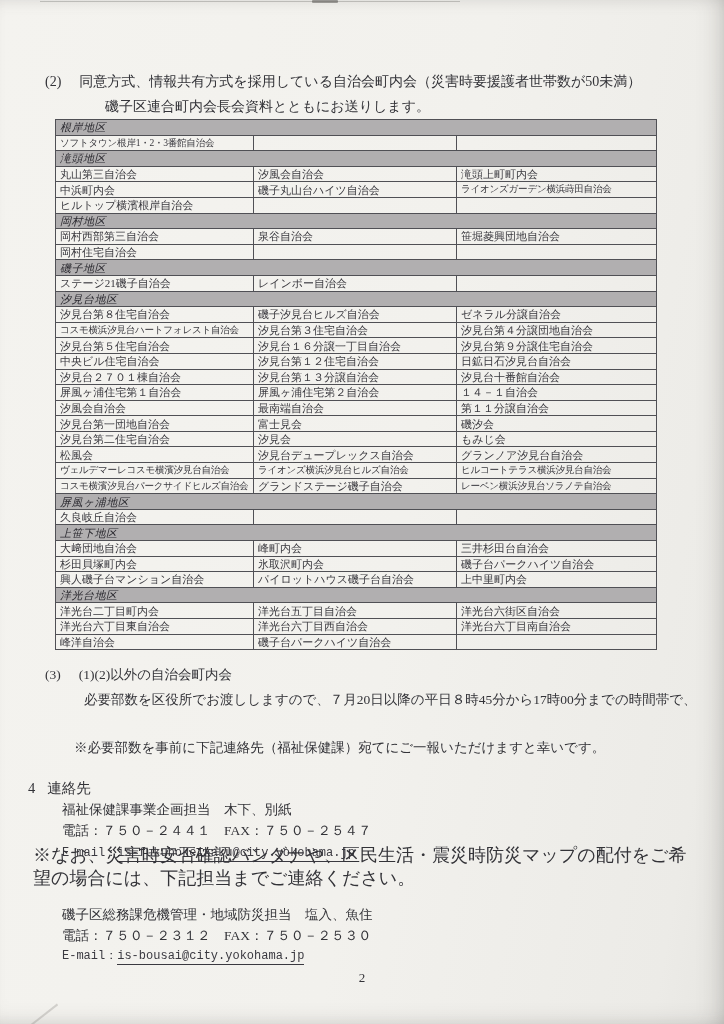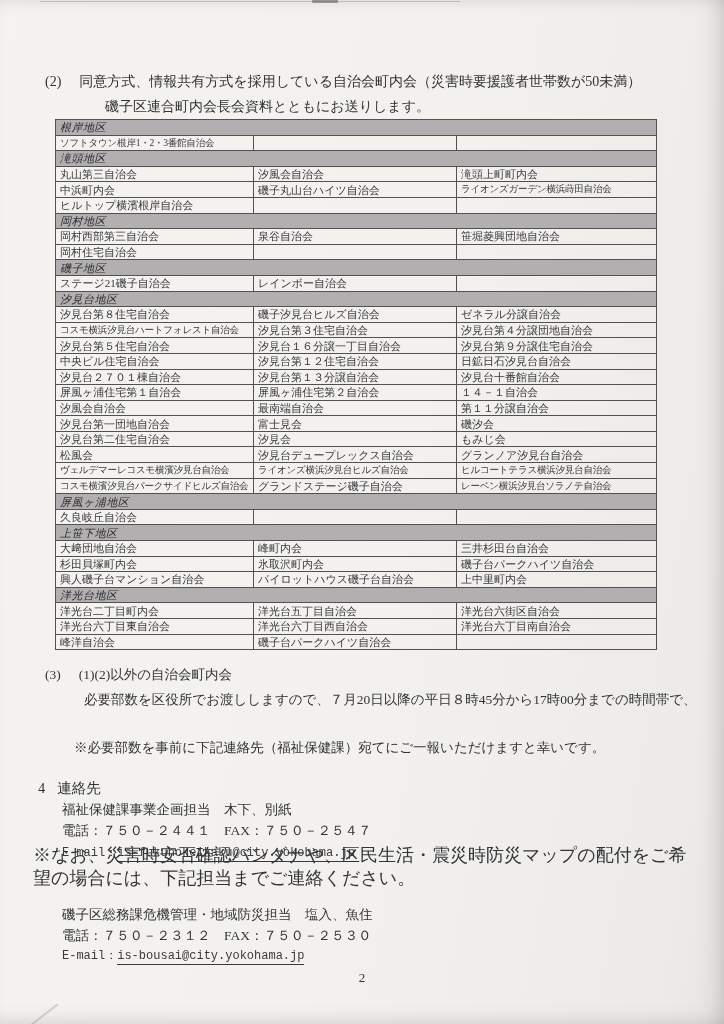--- a/index.html
+++ b/index.html
@@ -41,21 +41,21 @@
   table.assoc-table col.c3{width:200px;}
   table.assoc-table td.district{
     background:#b1afb0;color:#2b2a30;letter-spacing:.5px;font-style:italic;
   }
   table.assoc-table td.condensed{font-size:9.6px;letter-spacing:-.3px;}
   .body-line{position:absolute;font-size:13.5px;white-space:nowrap;}
   .sec3-head{top:666px;left:45px;}
   .sec3-line1{top:691px;left:84px;}
   .sec3-line2{top:715px;left:58px;}
   .sec3-line3{top:739px;left:74px;}
-  .sec4-head{top:779px;left:38px;font-size:14.5px;}
+  .sec4-head{top:779px;left:28px;font-size:14.5px;}
   .sec4-head .num{margin-right:12px;}
   .c1-dept{top:801px;left:62px;}
   .c1-phone{top:822px;left:62px;}
   .c1-email{top:844px;left:62px;}
   .email-line{font-family:"Liberation Mono","DejaVu Sans Mono",monospace;font-size:12px;color:#3a3940;}
   .email-line .addr{border-bottom:1px solid #3a3940;padding-bottom:1px;}
   .note-para{
     position:absolute;top:844px;left:33px;width:664px;
     font-size:18px;line-height:23px;
   }

